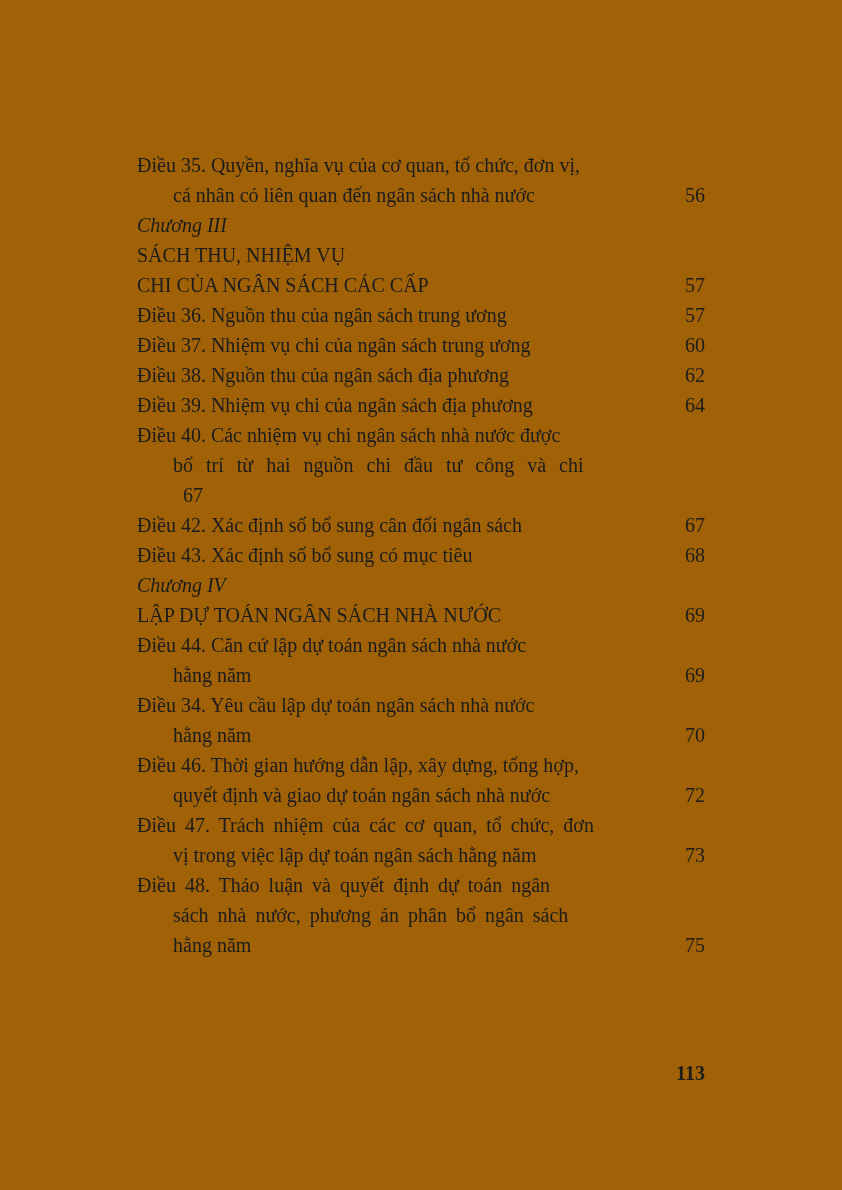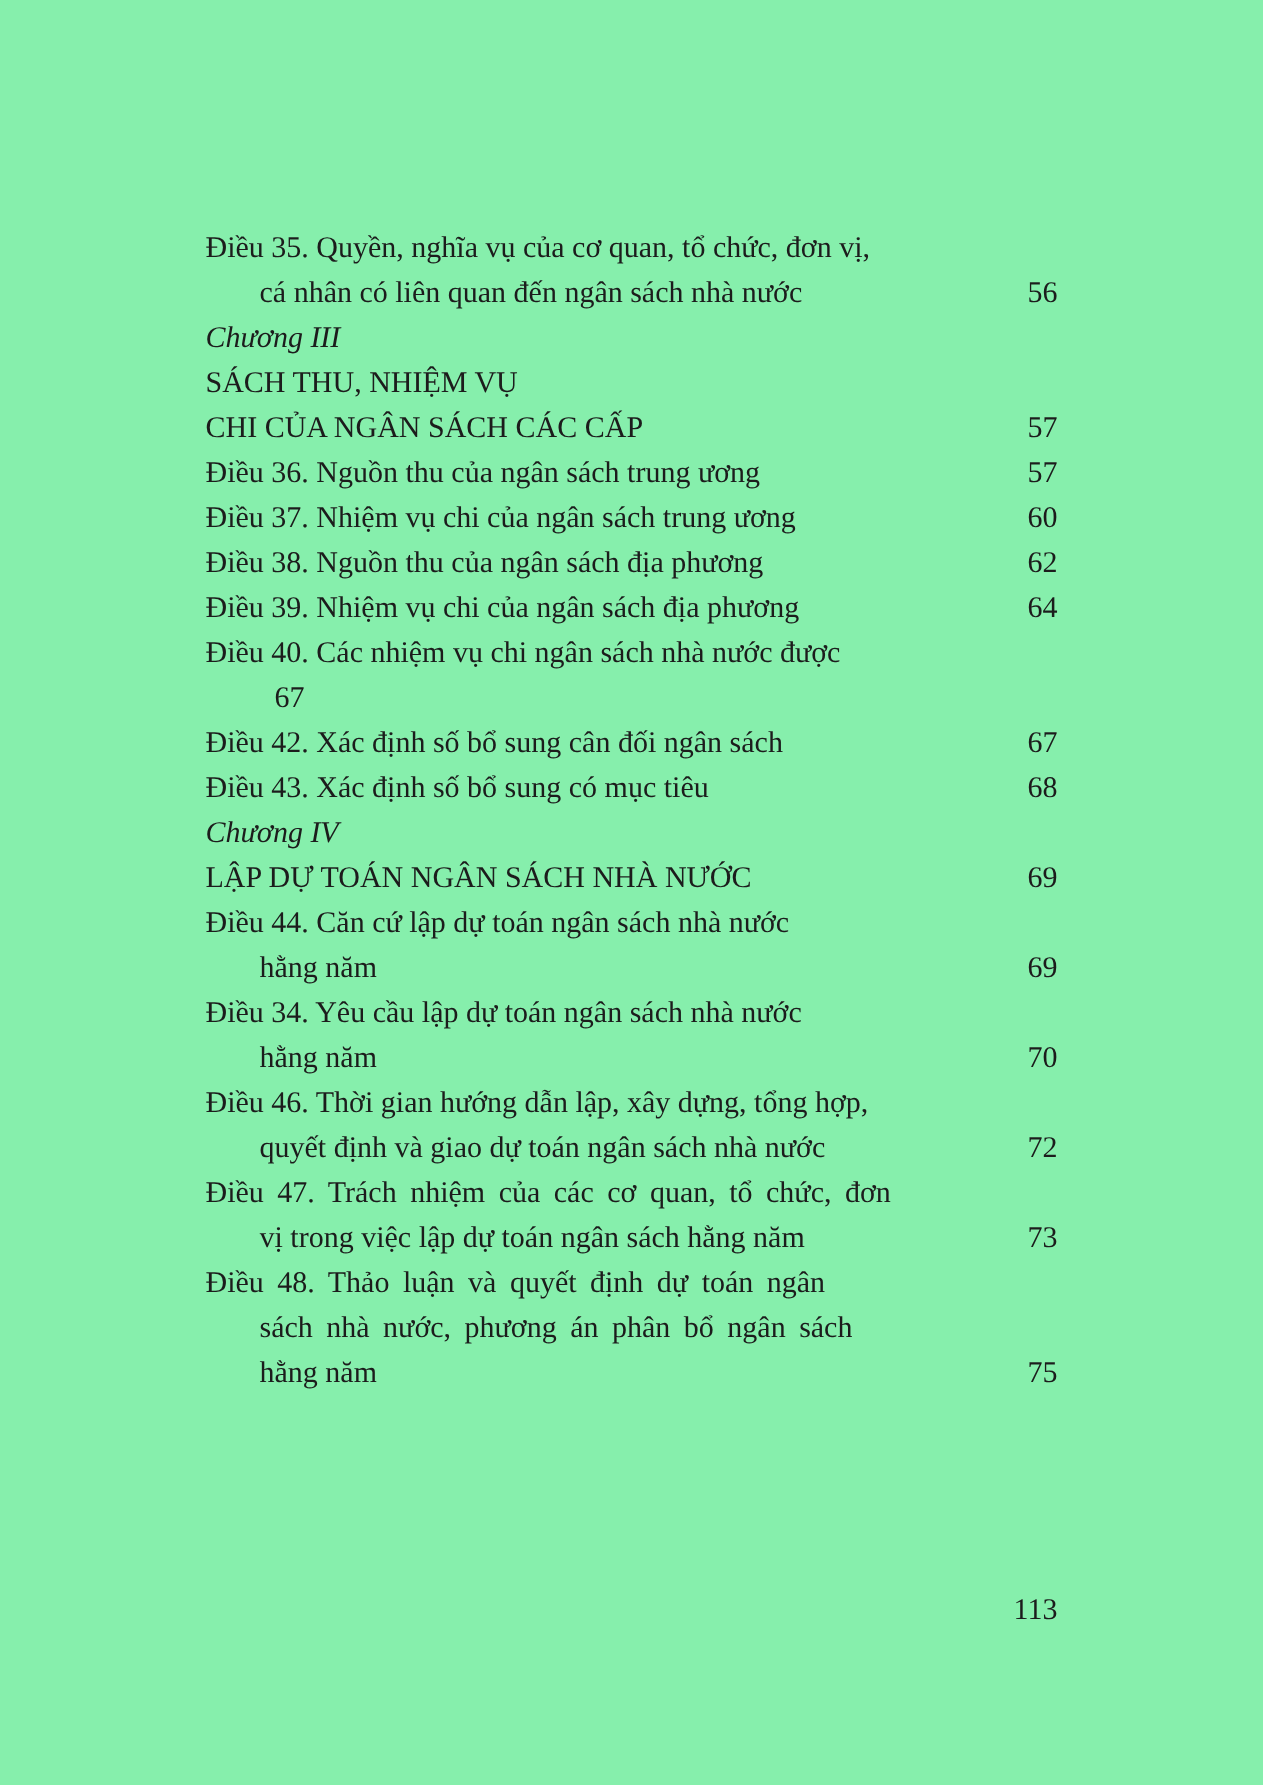--- a/index.html
+++ b/index.html
@@ -6,21 +6,21 @@
     margin: 0;
     padding: 0;
     background: #ffffff;
     font-family: "Liberation Serif", "DejaVu Serif", serif;
     color: #1c1c1c;
   }
   .page {
     position: relative;
     width: 842px;
     height: 1190px;
-    background: #86efac;
+    background: #a16207;
     overflow: hidden;
   }
   .toc {
     position: absolute;
     left: 137px;
     top: 150px;
     width: 568px;
     font-size: 20px;
     line-height: 30px;
   }
@@ -49,20 +49,21 @@
   .sp1 { word-spacing: 4px; }
   .sp2 { word-spacing: 8px; }
   .footer {
     position: absolute;
     left: 137px;
     top: 1058px;
     width: 568px;
     text-align: right;
     font-size: 20px;
     line-height: 30px;
+    font-weight: bold;
   }
 </style>
 </head>
 <body>
 
 <div class="page">
   <div class="toc">
 
     <div class="line">
         <span class="txt">Điều 35. Quyền, nghĩa vụ của cơ quan, tổ chức, đơn vị,</span>
@@ -95,20 +96,23 @@
         <span class="txt">Điều 38. Nguồn thu của ngân sách địa phương</span>
         <span class="pg">62</span>
       </div>
     <div class="line">
         <span class="txt">Điều 39. Nhiệm vụ chi của ngân sách địa phương</span>
         <span class="pg">64</span>
       </div>
 
     <div class="line">
         <span class="txt">Điều 40. Các nhiệm vụ chi ngân sách nhà nước được</span>
+      </div>
+    <div class="line cont sp2">
+        <span class="txt">bố trí từ hai nguồn chi đầu tư công và chi</span>
       </div>
 
     <div class="line cont">
         <span class="pg">67</span>
       </div>
     <div class="line">
         <span class="txt">Điều 42. Xác định số bổ sung cân đối ngân sách</span>
         <span class="pg">67</span>
       </div>
     <div class="line">

